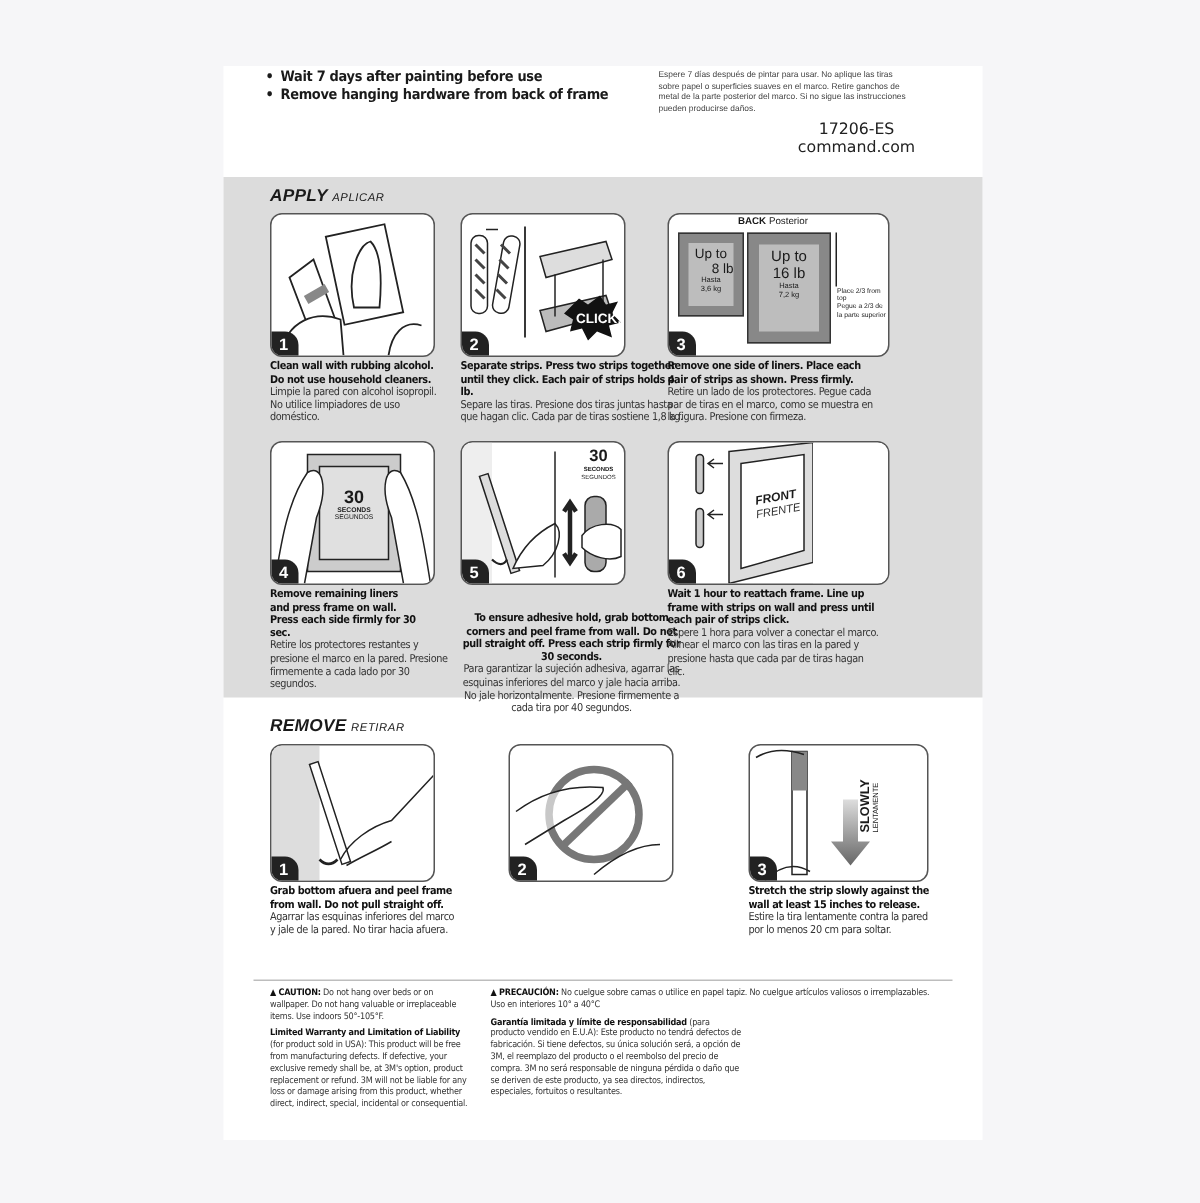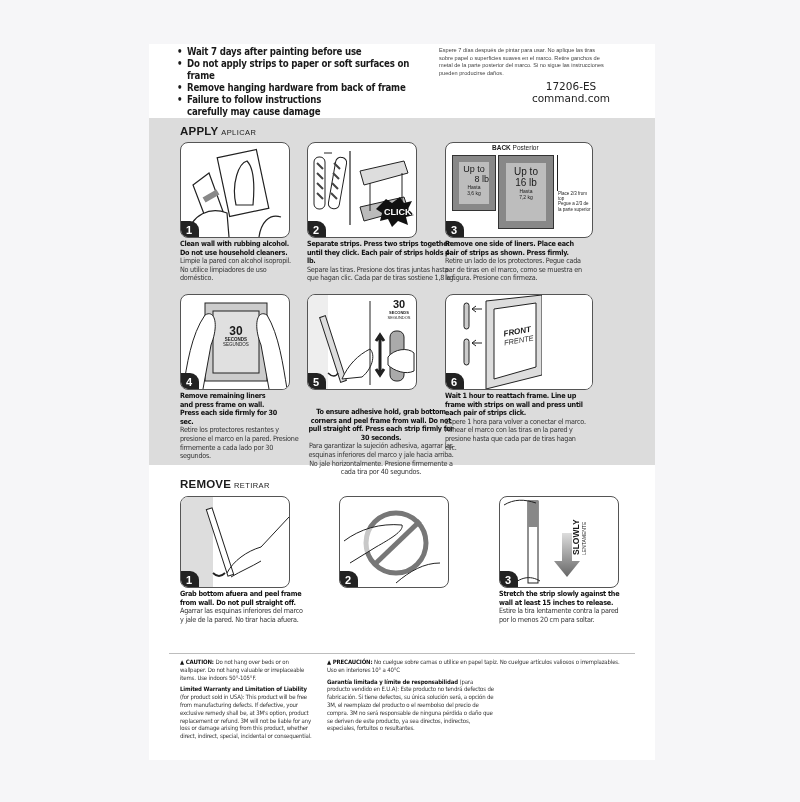--- a/index.html
+++ b/index.html
@@ -5,44 +5,42 @@
   html,body{margin:0;padding:0;}
   body{width:800px;height:802px;background:#f6f6f8;position:relative;overflow:hidden;font-family:"Liberation Sans",sans-serif;color:#1a1a1a;}
   .page{position:absolute;left:149px;top:44px;width:506px;height:716px;background:#ffffff;}
   .warnings{position:absolute;left:28px;top:2px;width:250px;}
   .warnings ul{margin:0;padding:0;list-style:none;}
   .warnings li{font-family:"DejaVu Sans Condensed","DejaVu Sans",sans-serif;font-weight:bold;font-size:9.6px;line-height:12px;position:relative;padding-left:10px;letter-spacing:-0.2px;}
   .warnings li:before{content:"•";position:absolute;left:0;top:0;}
   .es-warn{position:absolute;left:290px;top:3px;width:170px;font-size:5.6px;line-height:7.6px;color:#444;}
   .code{position:absolute;left:372px;top:36px;width:100px;text-align:center;font-family:"DejaVu Sans",sans-serif;font-size:10.5px;line-height:12px;color:#222;}
   .apply{position:absolute;left:0;top:74px;width:506px;height:347px;background:#dcdcdc;}
-  .sec-title{position:absolute;left:31px;font-size:11.5px;font-weight:bold;letter-spacing:0.2px;}
+  .sec-title{position:absolute;left:31px;font-size:11.5px;font-weight:bold;letter-spacing:0.2px;font-style:italic;}
   .sec-title .sub{font-weight:normal;font-size:7.5px;margin-left:3px;letter-spacing:0.4px;}
   .panel{position:absolute;width:108px;height:94px;background:#fff;border:1.6px solid #555;border-radius:8px;overflow:hidden;}
   .num{position:absolute;left:-2px;bottom:-2px;width:20px;height:18px;background:#222;color:#fff;font-weight:bold;font-size:11px;line-height:19px;text-align:center;border-top-right-radius:9px;}
   .cap{position:absolute;width:160px;font-size:7.2px;line-height:8.6px;font-family:"DejaVu Sans Condensed","DejaVu Sans",sans-serif;letter-spacing:-0.25px;}
   .cap .en{font-weight:bold;color:#111;}
   .cap .es{color:#333;}
   .remove-panel{position:absolute;width:108px;height:90px;background:#fff;border:1.6px solid #555;border-radius:8px;overflow:hidden;}
   .divider{position:absolute;left:20px;top:609px;width:466px;height:1px;background:#bdbdbd;}
   .legal{position:absolute;font-size:6px;line-height:7.8px;color:#333;font-family:"DejaVu Sans Condensed","DejaVu Sans",sans-serif;letter-spacing:-0.15px;}
   .legal b{color:#111;}
   svg{display:block;}
 </style>
 </head>
 <body>
 
 <div class="page">
 
   <div class="warnings">
     <ul>
       <li>Wait 7 days after painting before use</li>
-      <li>Do not apply strips to paper or soft surfaces on frame</li>
       <li>Remove hanging hardware from back of frame</li>
-      <li style="width:135px;">Failure to follow instructions carefully may cause damage</li>
     </ul>
   </div>
   <div class="es-warn">Espere 7 días después de pintar para usar. No aplique las tiras sobre papel o superficies suaves en el marco. Retire ganchos de metal de la parte posterior del marco. Si no sigue las instrucciones pueden producirse daños.</div>
   <div class="code">
     <div>17206-ES</div>
     <div>command.com</div>
   </div>
 
   <div class="apply">
     <div class="sec-title" style="top:7px;">

